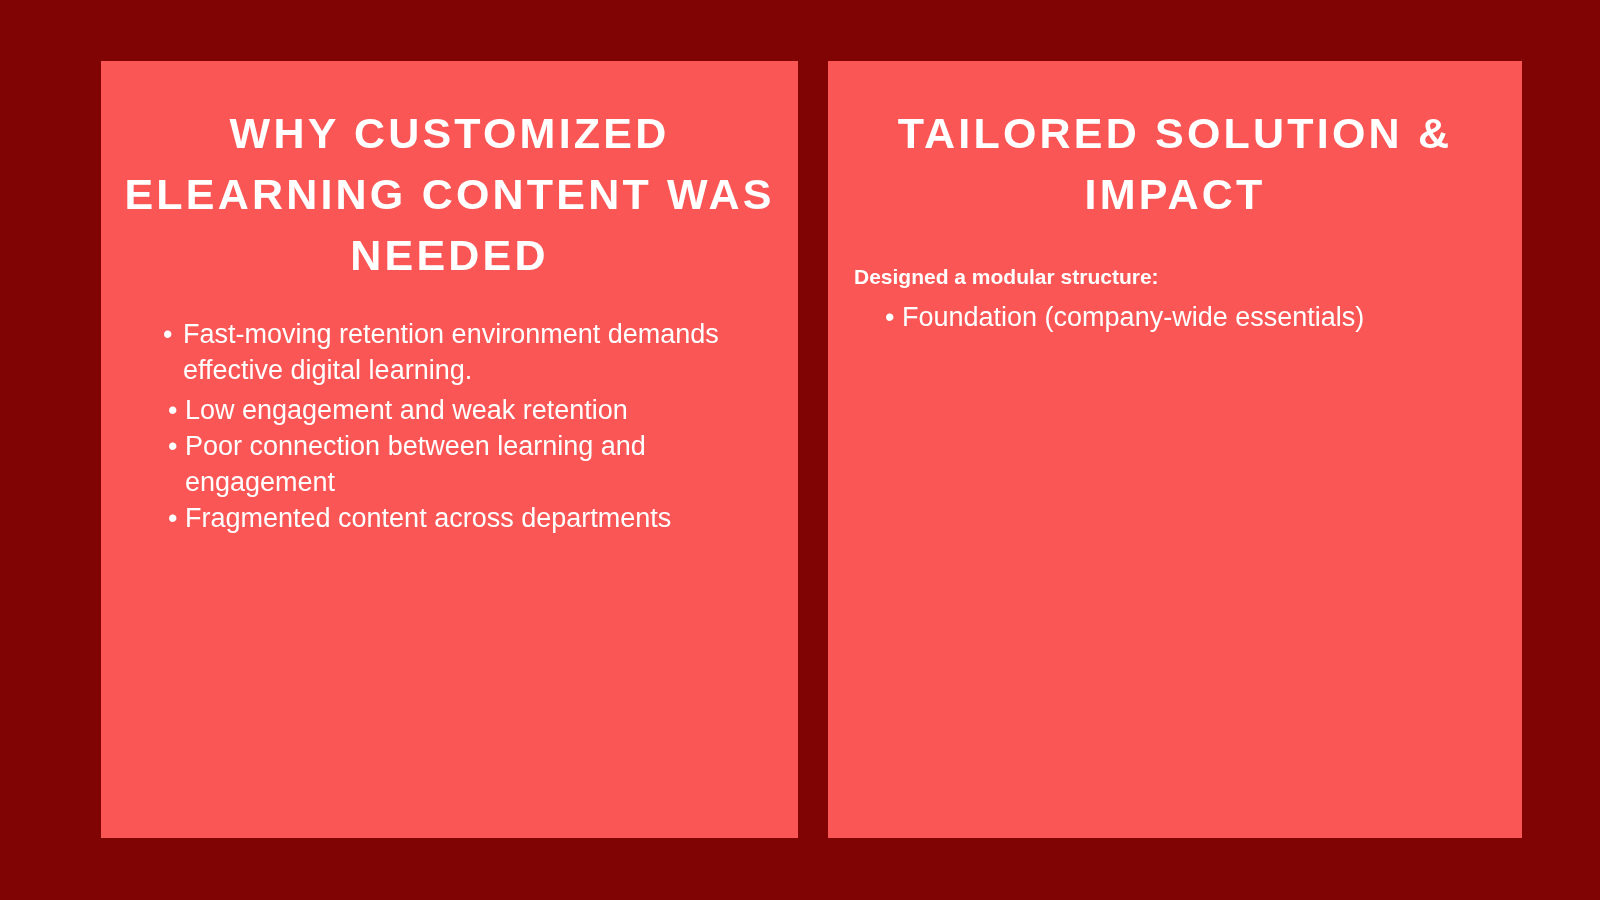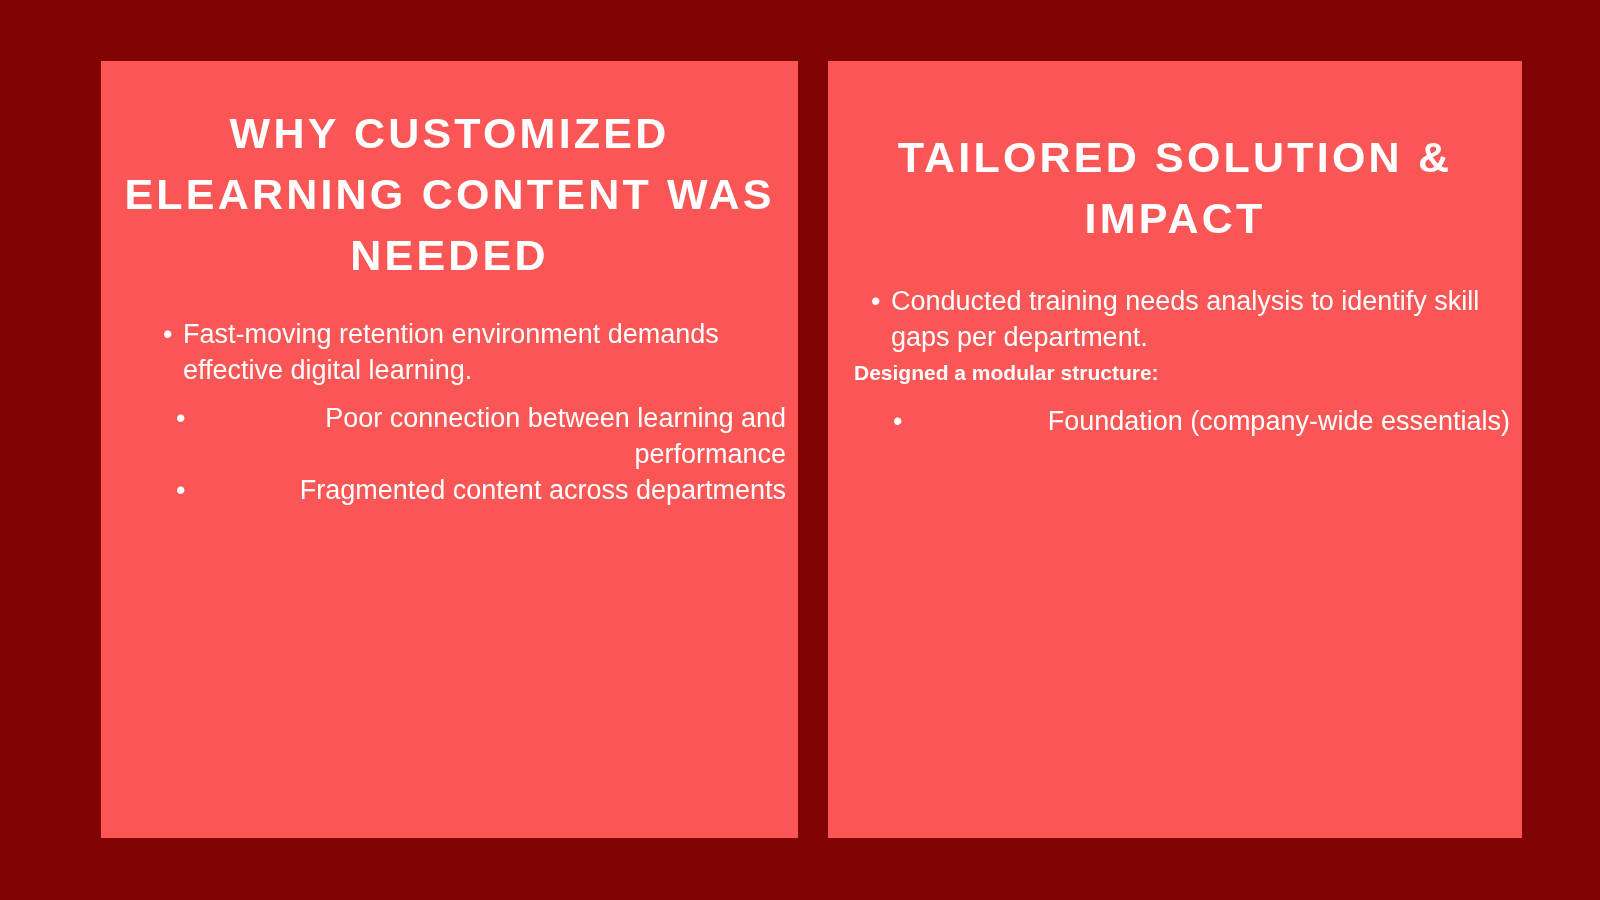--- a/index.html
+++ b/index.html
@@ -38,21 +38,21 @@
     font-weight: bold;
     font-size: 43px;
     line-height: 61px;
     letter-spacing: 3.2px;
     text-align: center;
     text-transform: uppercase;
     margin: 0;
     padding: 0 22px;
   }
   .card-left .card-title  { padding-top: 42px; }
-  .card-right .card-title { padding-top: 66px; }
+  .card-right .card-title { padding-top: 42px; }
 
   .body-area {
     color: #FFFFFF;
     font-family: "Liberation Sans", sans-serif;
     font-size: 27px;
     line-height: 36px;
     font-weight: normal;
   }
   .card-left .body-area  { padding: 0 0 0 36px; margin-top: 30px; }
   .card-right .body-area { padding: 0 0 0 17px; margin-top: 34px; }
@@ -84,23 +84,22 @@
     font-size: 21px;
     line-height: 36px;
     color: #FFFFFF;
     margin: 0;
   }
   .card-left .bold-line  { padding-left: 0px; max-width: 600px; }
   .card-right .bold-line { padding-left: 9px; }
 
   ul.sub-bullets {
     list-style: none;
-    margin: 12px;
+    margin: 4px;
     padding: 0;
-    text-align: right;
   }
   ul.sub-bullets > li {
     position: relative;
     padding-left: 44px;
     margin: 0;
   }
   ul.sub-bullets > li::before {
     content: "\2022";
     position: absolute;
     left: 27px;
@@ -123,38 +122,36 @@
     <div class="body-area">
       <ul class="bullets lead-list">
         <li>
           <span>Fast-moving retention environment demands effective digital learning.</span>
         </li>
       </ul>
 
 
       <ul class="sub-bullets">
         <li>
-          <span>Poor connection between learning and performance</span>
+          <span>Low engagement and weak retention</span>
+        </li>
+        <li>
+          <span>Poor connection between learning and engagement</span>
         </li>
         <li>
           <span>Fragmented content across departments</span>
         </li>
       </ul>
     </div>
   </section>
 
   <section class="card card-right">
     <h1 class="card-title">TAILORED SOLUTION &amp; IMPACT</h1>
 
     <div class="body-area">
-      <ul class="bullets lead-list">
-        <li>
-          <span>Conducted training needs analysis to identify skill gaps per department.</span>
-        </li>
-      </ul>
 
       <p class="bold-line">Designed a modular structure:</p>
 
       <ul class="sub-bullets">
         <li>
           <span>Foundation (company-wide essentials)</span>
         </li>
       </ul>
     </div>
   </section>

